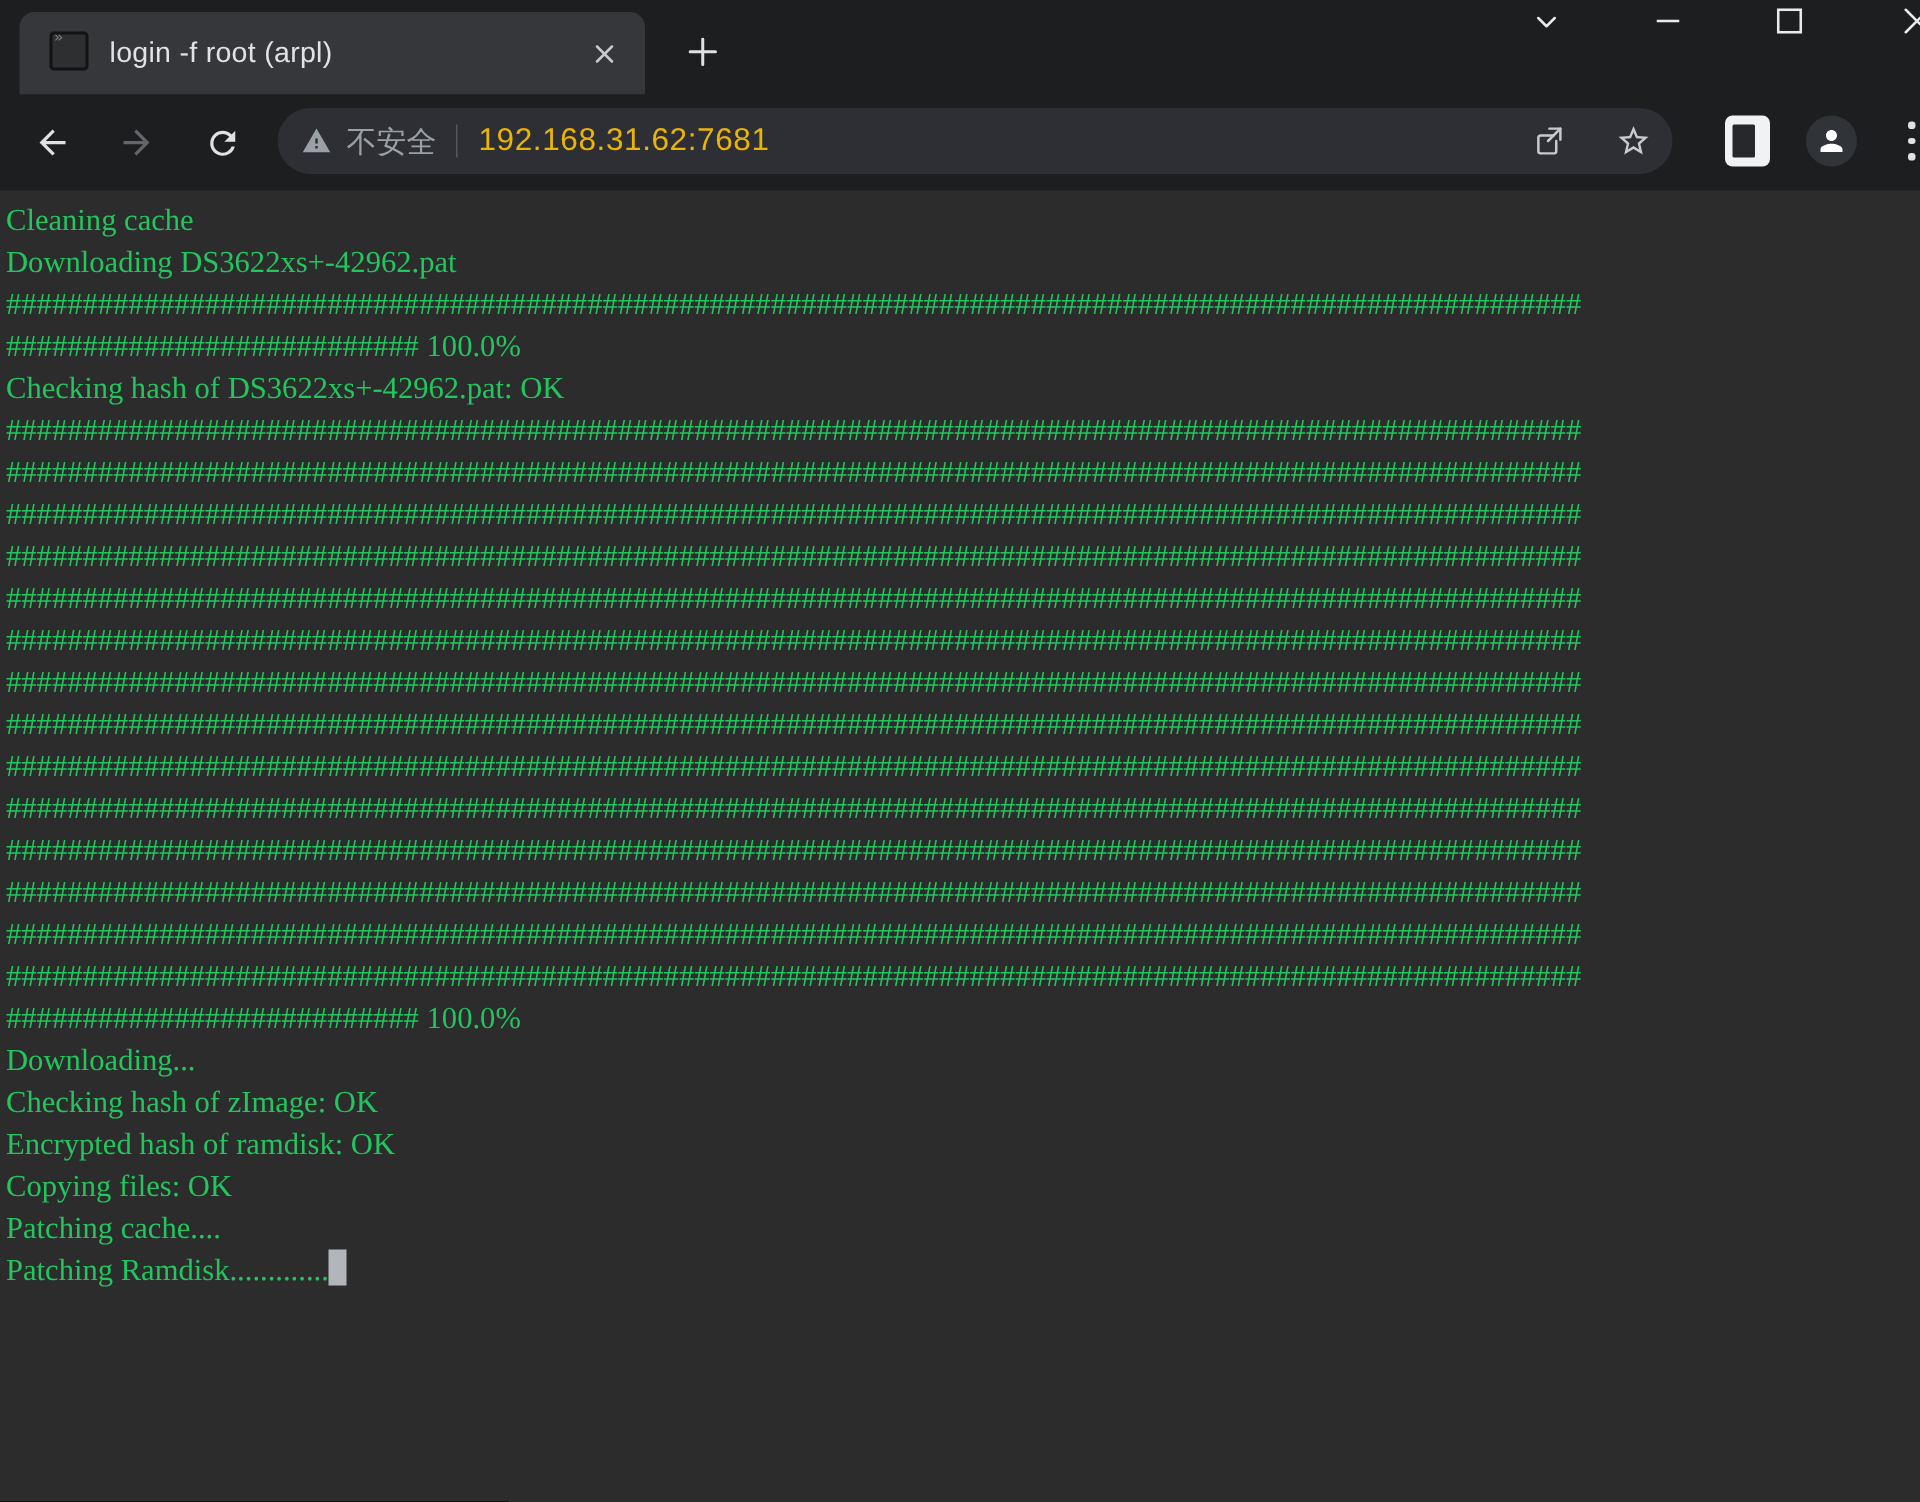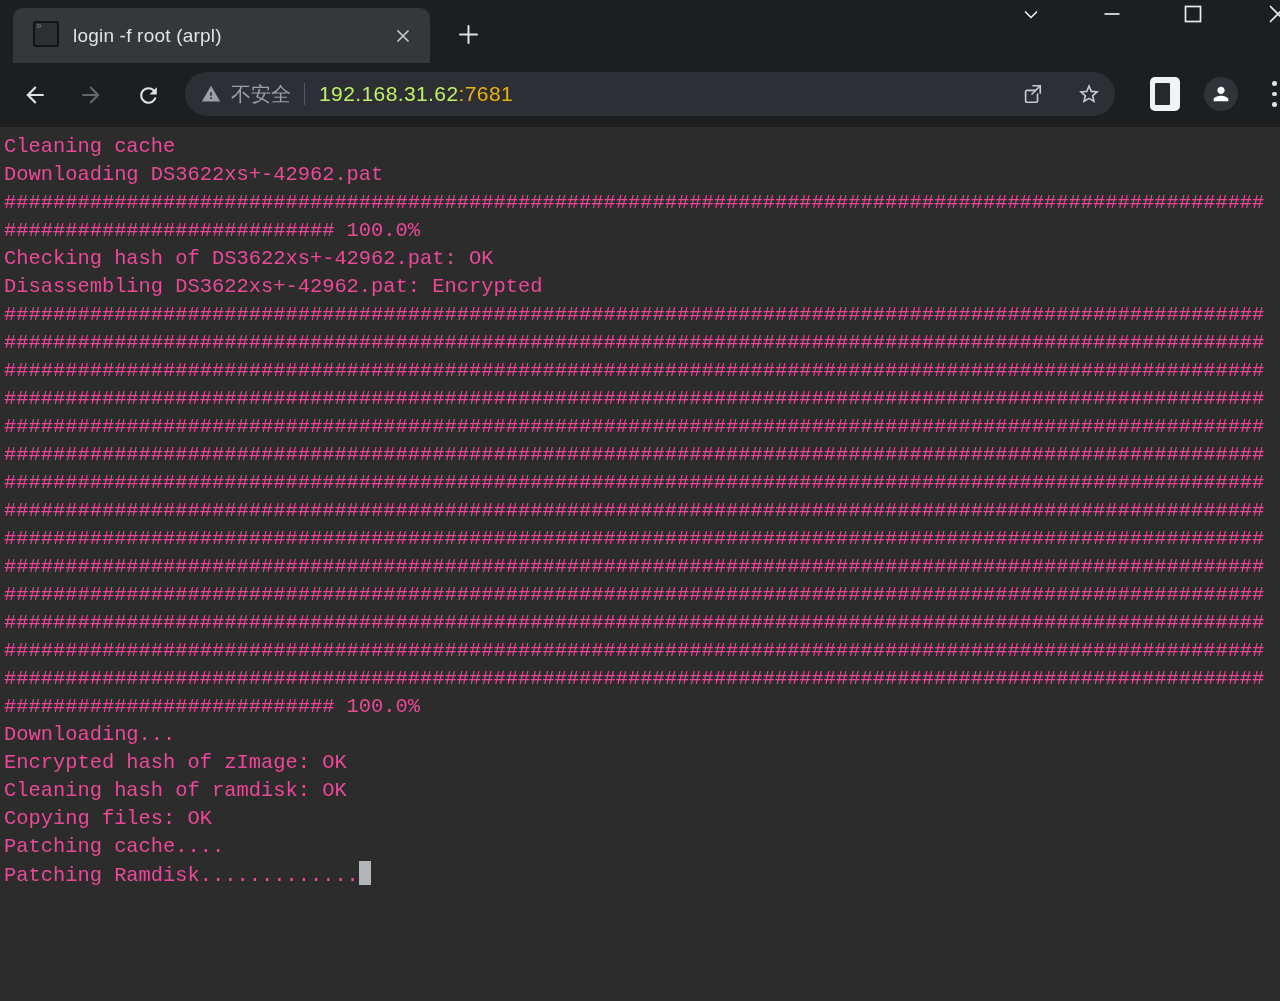--- a/index.html
+++ b/index.html
@@ -48,21 +48,21 @@
   #nav-forward{left:74px;}
   #nav-reload{left:131px;}
   .omnibox{
     position:absolute;left:185px;top:9px;width:930px;height:44px;border-radius:22px;
     background:#2d2f34;display:flex;align-items:center;padding:0 6px 0 16px;cursor:text;
   }
   .sec-triangle{margin-right:10px;display:flex;}
   .sec-label{font-size:20px;color:#9aa0a6;margin-right:13px;white-space:nowrap;}
   .omni-divider{width:1px;height:22px;background:#54575c;margin-right:14px;}
   .url{font-size:21px;letter-spacing:.4px;white-space:nowrap;}
-  .url .host{color:#bef264;}
+  .url .host{color:#eab308;}
   .url .port{color:#eab308;}
   .omni-spacer{flex:1;}
   .omni-icon{width:34px;height:34px;display:flex;align-items:center;justify-content:center;border-radius:50%;cursor:pointer;}
   .omni-icon.share{margin-right:23px;}
   .omni-icon.star{margin-right:3px;}
   .side-panel{
     position:absolute;left:1150px;top:14px;width:30px;height:34px;border-radius:5px;
     background:#f0f2f4;cursor:pointer;
   }
   .side-panel .inner{position:absolute;left:5px;top:6px;width:15px;height:22px;background:#26282c;border-radius:1px;}
@@ -74,22 +74,22 @@
     position:absolute;left:1263px;top:14px;width:23px;height:34px;
     display:flex;flex-direction:column;align-items:center;justify-content:center;gap:6px;cursor:pointer;
   }
   .menu-dots i{width:4.5px;height:4.5px;border-radius:50%;background:#dfe1e5;}
   
   .terminal{
     position:absolute;left:0;top:127px;width:1280px;height:874px;background:#2c2c2c;
     padding:6px 0 0 4px;overflow:hidden;cursor:text;
   }
   .tline{
-    font-family:Liberation Mono, monospace;font-size:20.4px;line-height:28px;
-    color:#ec4899;white-space:pre;
+    font-family:Liberation Serif, serif;font-size:20.4px;line-height:28px;
+    color:#22c55e;white-space:pre;
   }
   .cursor{display:inline-block;width:12px;height:24px;background:#b2b6ba;vertical-align:-4px;}
 </style>
 </head>
 <body>
 
 <div id="window">
 
   <div class="tabstrip">
     <div class="tab">
@@ -190,38 +190,37 @@
     </div>
   </div>
 
   <div class="terminal">
     <div>
         <div class="tline">Cleaning cache</div>
         <div class="tline">Downloading DS3622xs+-42962.pat</div>
         <div class="tline">#######################################################################################################</div>
         <div class="tline">########################### 100.0%</div>
         <div class="tline">Checking hash of DS3622xs+-42962.pat: OK</div>
-        <div class="tline">Disassembling DS3622xs+-42962.pat: Encrypted</div>
         <div class="tline">#######################################################################################################</div>
         <div class="tline">#######################################################################################################</div>
         <div class="tline">#######################################################################################################</div>
         <div class="tline">#######################################################################################################</div>
         <div class="tline">#######################################################################################################</div>
         <div class="tline">#######################################################################################################</div>
         <div class="tline">#######################################################################################################</div>
         <div class="tline">#######################################################################################################</div>
         <div class="tline">#######################################################################################################</div>
         <div class="tline">#######################################################################################################</div>
         <div class="tline">#######################################################################################################</div>
         <div class="tline">#######################################################################################################</div>
         <div class="tline">#######################################################################################################</div>
         <div class="tline">#######################################################################################################</div>
         <div class="tline">########################### 100.0%</div>
         <div class="tline">Downloading...</div>
-        <div class="tline">Encrypted hash of zImage: OK</div>
-        <div class="tline">Cleaning hash of ramdisk: OK</div>
+        <div class="tline">Checking hash of zImage: OK</div>
+        <div class="tline">Encrypted hash of ramdisk: OK</div>
         <div class="tline">Copying files: OK</div>
         <div class="tline">Patching cache....</div>
         <div class="tline">Patching Ramdisk.............<span class="cursor"></span></div>
       </div>
   </div>
 
 </div>
 
 </body></html>

